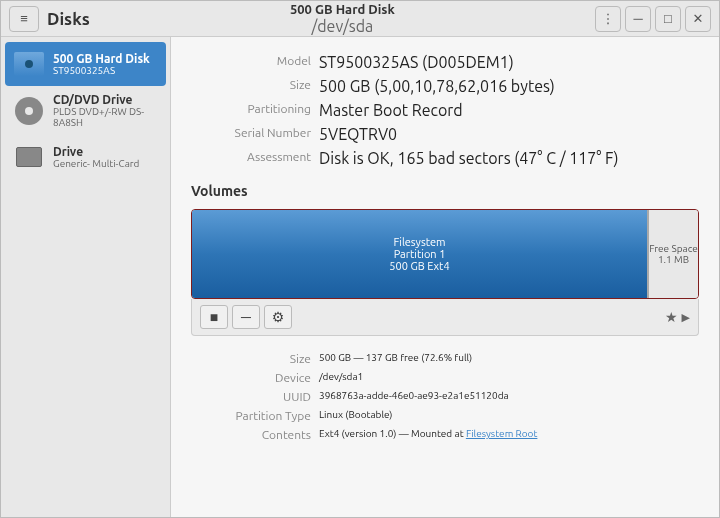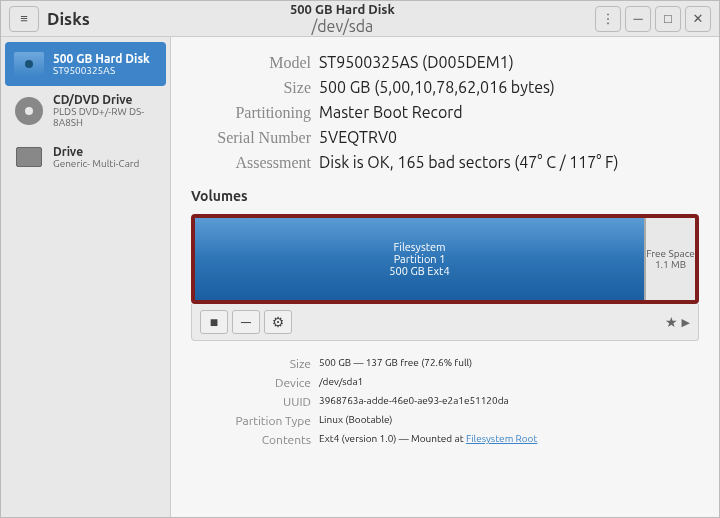--- a/index.html
+++ b/index.html
@@ -170,38 +170,37 @@
     }
     .info-grid {
       display: grid;
       grid-template-columns: 120px 1fr;
       gap: 6px 8px;
       margin-bottom: 16px;
     }
     .info-label {
       text-align: right;
       color: #888;
-      font-size: 16px;
+      font-size: 12px;
       padding-top: 1px;
-      font-family: Liberation Serif, serif;
     }
     .info-value {
       color: #222;
       font-size: 16px;
     }
     .volumes-section { margin-top: 12px; }
     .volumes-title {
       font-size: 14px;
       font-weight: bold;
       color: #333;
       margin-bottom: 10px;
     }
     .volume-bar-container {
       background: #ddd;
-      border: 4px solid #7f1d1d;
+      border: 1px solid #7f1d1d;
       border-radius: 4px;
       height: 90px;
       display: flex;
       overflow: hidden;
       margin-bottom: 0;
     }
     .volume-partition {
       background: linear-gradient(180deg, #5b9bd5 0%, #2e75b6 50%, #1a5ea0 100%);
       flex: 1;
       display: flex;

